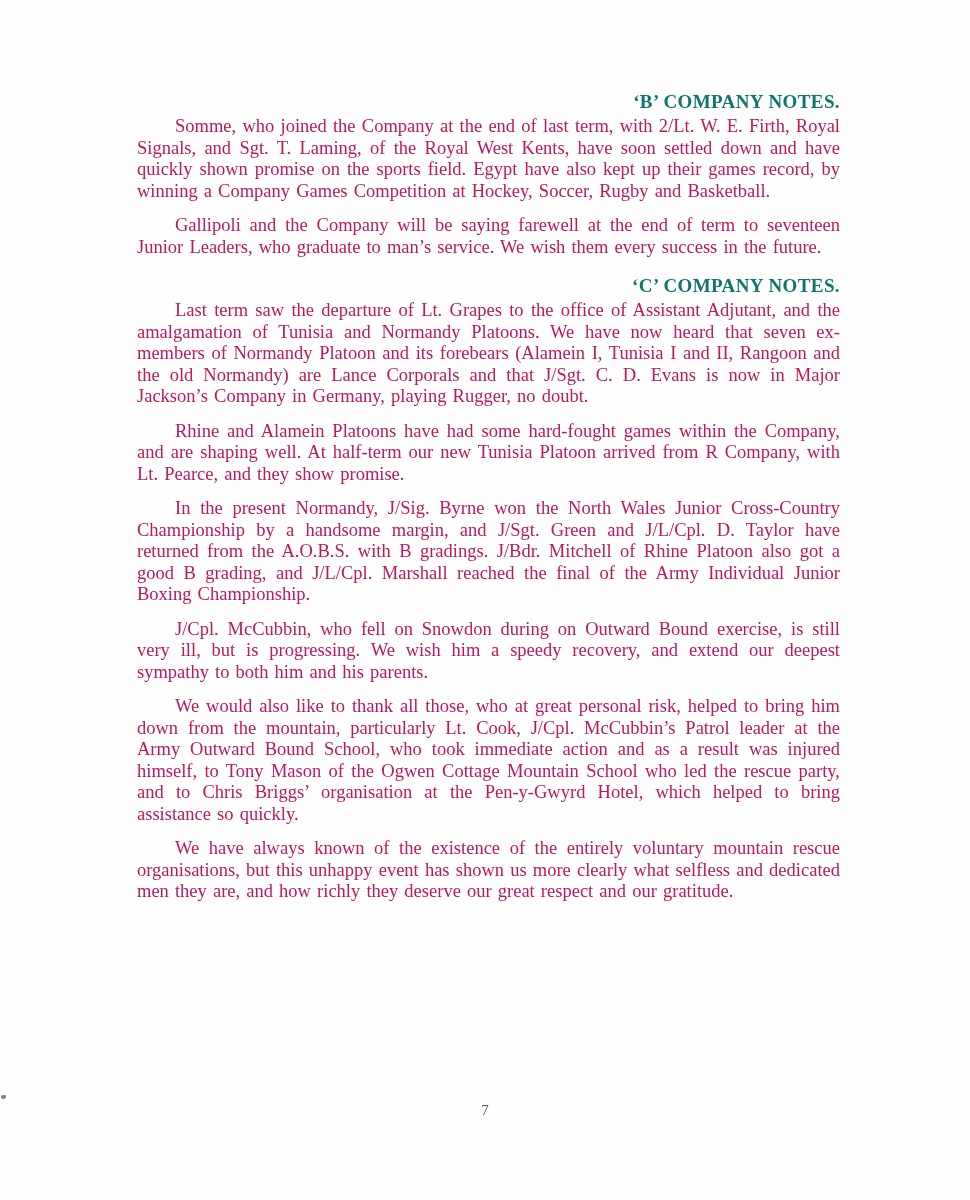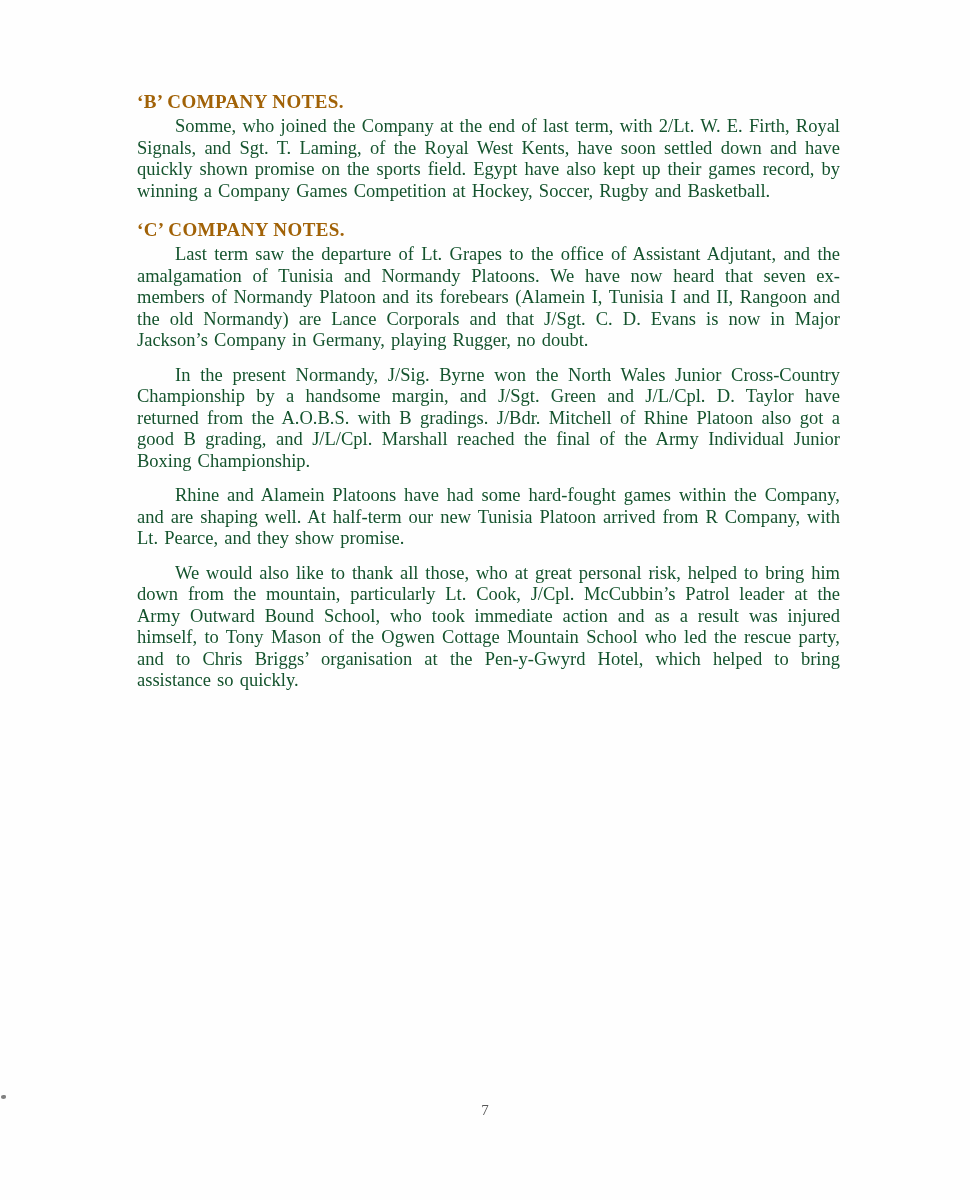--- a/index.html
+++ b/index.html
@@ -21,33 +21,34 @@
   }
   .content {
     width: 703px;
   }
   h2.section-heading {
     font-size: 19px;
     font-weight: bold;
     letter-spacing: 0.4px;
     margin: 0 0 3px 0;
     line-height: 23px;
-    color: #a16207;
+    color: #0f766e;
+    text-align: right;
   }
   h2.section-heading.second {
     margin-top: 16px;
   }
   p.body-para {
     font-size: 18.5px;
     line-height: 21.5px;
     text-align: justify;
     text-indent: 38px;
     margin: 0 0 13px 0;
     word-spacing: 1.5px;
-    color: #14532d;
+    color: #be185d;
   }
   .page-number {
     position: absolute;
     left: 0;
     top: 1102px;
     width: 970px;
     text-align: center;
     font-size: 15px;
     color: #3a3a3a;
     opacity: 0.85;
@@ -66,28 +67,31 @@
 </style>
 </head>
 <body>
 
 <div class="page">
   <div class="content">
 
     <section>
       <h2 class="section-heading">‘B’ COMPANY NOTES.</h2>
       <p class="body-para">Somme, who joined the Company at the end of last term, with 2/Lt. W. E. Firth, Royal Signals, and Sgt. T. Laming, of the Royal West Kents, have soon settled down and have quickly shown promise on the sports field.  Egypt have also kept up their games record, by winning a Company Games Competition at Hockey, Soccer, Rugby and Basketball.</p>
+      <p class="body-para">Gallipoli and the Company will be saying farewell at the end of term to seventeen Junior Leaders, who graduate to man’s service.  We wish them every success in the future.</p>
     </section>
 
     <section>
       <h2 class="section-heading second">‘C’ COMPANY NOTES.</h2>
       <p class="body-para">Last term saw the departure of Lt. Grapes to the office of Assistant Adjutant, and the amalgamation of Tunisia and Normandy Platoons.  We have now heard that seven ex-members of Normandy Platoon and its forebears (Alamein I, Tunisia I and II, Rangoon and the old Normandy) are Lance Corporals and that J/Sgt. C. D. Evans is now in Major Jackson’s Company in Germany, playing Rugger, no doubt.</p>
+      <p class="body-para">Rhine and Alamein Platoons have had some hard-fought games within the Company, and are shaping well.  At half-term our new Tunisia Platoon arrived from R Company, with Lt. Pearce, and they show promise.</p>
       <p class="body-para">In the present Normandy, J/Sig. Byrne won the North Wales  Junior  Cross-Country Championship by a handsome margin, and J/Sgt. Green and J/L/Cpl. D. Taylor have returned from the A.O.B.S. with B gradings.  J/Bdr. Mitchell of Rhine Platoon also got a good B grading, and J/L/Cpl. Marshall reached the final of the Army Individual Junior Boxing Championship.</p>
-      <p class="body-para">Rhine and Alamein Platoons have had some hard-fought games within the Company, and are shaping well.  At half-term our new Tunisia Platoon arrived from R Company, with Lt. Pearce, and they show promise.</p>
+      <p class="body-para">J/Cpl. McCubbin, who fell on Snowdon during on Outward Bound exercise, is still very ill, but is progressing.  We wish him a speedy recovery, and extend our deepest sympathy to both him and his parents.</p>
       <p class="body-para">We would also like to thank all those, who at great personal risk, helped to bring him down from the mountain, particularly Lt. Cook, J/Cpl. McCubbin’s Patrol leader at the Army Outward Bound School, who took immediate action and as a result was injured himself, to Tony Mason of the Ogwen Cottage Mountain School who led the rescue party, and to Chris Briggs’ organisation at the Pen-y-Gwyrd Hotel, which helped to bring assistance so quickly.</p>
+      <p class="body-para">We have always known of the existence of the entirely voluntary mountain rescue organisations, but this unhappy event has shown us more clearly what selfless and dedicated men they are, and how richly they deserve our great respect and our gratitude.</p>
     </section>
 
   </div>
 
   <div class="page-number">7</div>
 
   <div class="ink-speck"></div>
 </div>
 
 </body></html>

